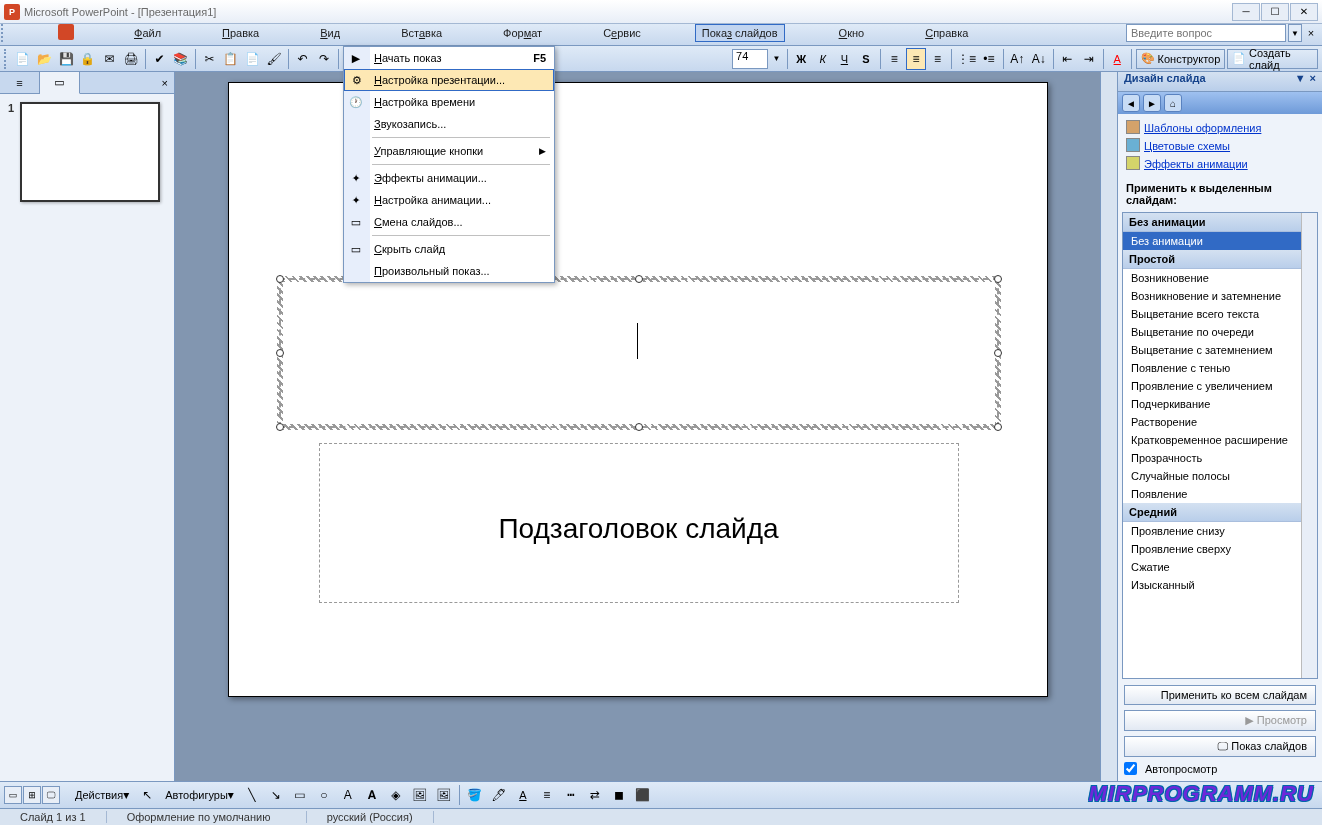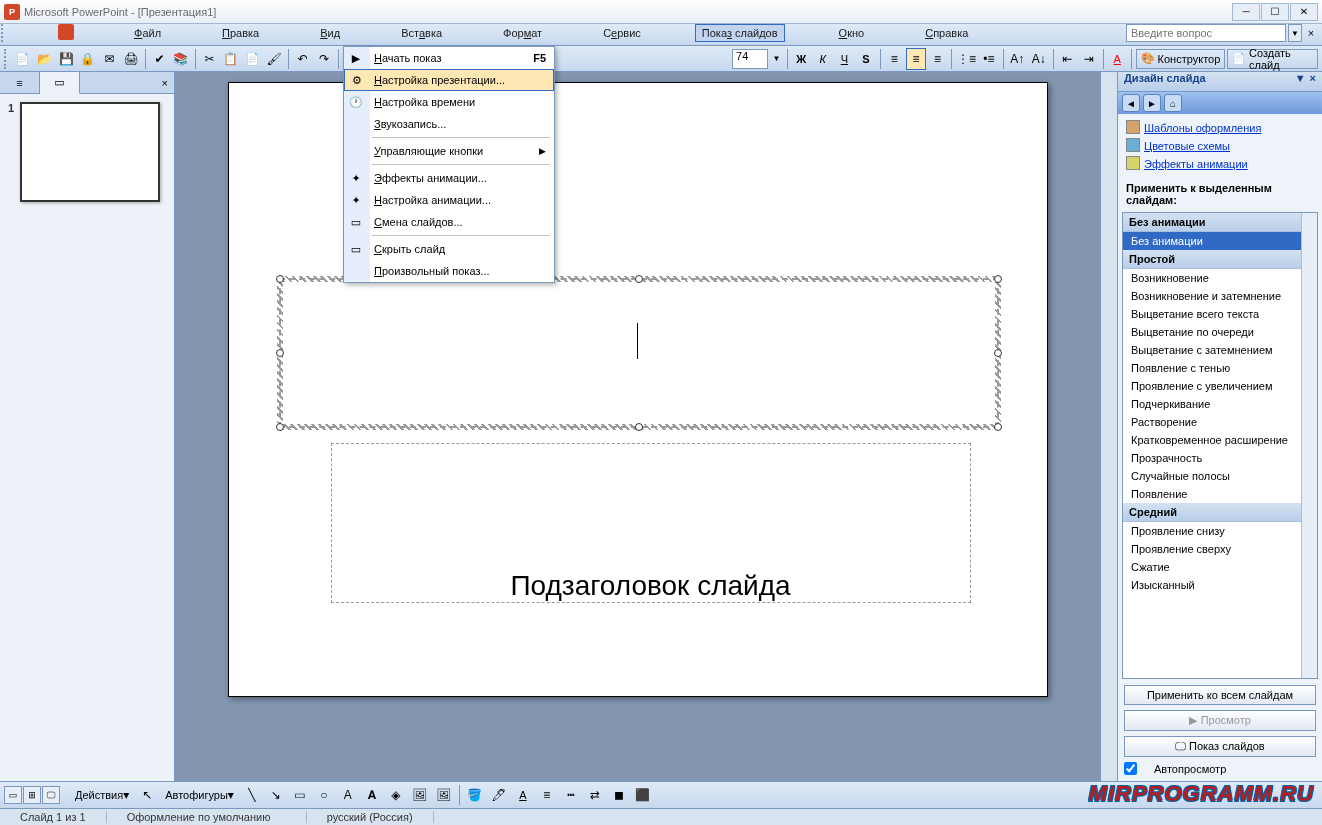--- a/index.html
+++ b/index.html
@@ -40,61 +40,61 @@
 .thumb-num{font-size:11px;color:#333;font-weight:bold;}
 .thumb{width:140px;height:100px;background:#fff;border:2px solid #333;box-shadow:1px 1px 3px rgba(0,0,0,.3);}
 
 .canvas-area{flex:1;background:#8296b0;display:flex;flex-direction:column;position:relative;}
 .slide-scroll{flex:1;display:flex;align-items:flex-start;justify-content:center;padding-top:10px;overflow:hidden;}
 .slide{width:820px;height:615px;background:#fff;border:1px solid #000;box-shadow:2px 2px 6px rgba(0,0,0,.4);position:relative;}
 .title-box{position:absolute;top:195px;left:50px;width:720px;height:150px;border:2px dashed #999;}
 .title-box .sel-border{position:absolute;inset:-4px;border:6px solid transparent;background-image:repeating-linear-gradient(45deg,#999 0,#999 2px,transparent 2px,transparent 5px);background-clip:border-box;-webkit-mask:linear-gradient(#fff 0 0) content-box,linear-gradient(#fff 0 0);-webkit-mask-composite:xor;mask-composite:exclude;}
 .handle{position:absolute;width:8px;height:8px;background:#fff;border:1px solid #333;border-radius:50%;}
 .cursor-line{position:absolute;top:240px;left:408px;width:1px;height:36px;background:#000;}
-.subtitle-box{position:absolute;top:360px;left:102px;width:640px;height:160px;border:1px dashed #999;display:flex;align-items:flex-end;justify-content:center;padding-top:12px;}
+.subtitle-box{position:absolute;top:360px;left:90px;width:640px;height:160px;border:1px dashed #999;display:flex;align-items:center;justify-content:center;padding-top:12px;}
 .subtitle-box .txt{font-size:28px;font-family:Arial;color:#000;}
 .notes-area{height:30px;background:#fff;border-top:3px solid #7a98c0;padding:4px 8px;color:#999;font-size:11px;}
 .vscroll{width:17px;background:#d8e3f0;border-left:1px solid #7a98c0;}
 
 .task-pane{width:205px;background:#eef3fa;border-left:1px solid #7a98c0;display:flex;flex-direction:column;}
 .tp-header{height:20px;background:linear-gradient(#d4e1f1,#b9ceea);border-bottom:1px solid #7a98c0;display:flex;align-items:flex-start;padding:0 6px;font-size:11px;font-weight:bold;color:#15428b;}
 .tp-header .tp-ctl{margin-left:auto;display:flex;gap:4px;font-size:10px;}
 .tp-nav{height:22px;background:linear-gradient(#9fc1f0,#6e9ad8);display:flex;align-items:center;padding:0 4px;gap:3px;}
 .tp-nav .nbtn{width:18px;height:18px;background:#c8dcf5;border:1px solid #5982c0;border-radius:3px;display:flex;align-items:center;justify-content:center;font-size:10px;}
 .tp-links{padding:6px 8px;display:flex;flex-direction:column;gap:4px;}
 .tp-links a{color:#0033cc;text-decoration:underline;font-size:11px;display:flex;align-items:flex-end;gap:4px;}
 .tp-links .lnk-icon{width:14px;height:14px;background:#d4a26a;border:1px solid #888;}
 .tp-section-label{padding:6px 8px;font-weight:bold;font-size:11px;}
 .anim-list{flex:1;border:1px solid #7a98c0;margin:0 4px;background:#fff;overflow-y:auto;position:relative;}
 .anim-header{background:linear-gradient(#d4e1f1,#b9ceea);padding:3px 6px;font-weight:bold;font-size:11px;border-bottom:1px solid #a9bedd;}
 .anim-item{padding:3px 8px;font-size:11px;cursor:default;}
 .anim-item.selected{background:#316ac5;color:#fff;}
 .anim-scroll{position:absolute;right:0;top:0;width:16px;height:100%;background:#e8eef7;border-left:1px solid #bbb;}
 .tp-bottom{padding:6px;display:flex;flex-direction:column;gap:5px;}
-.tp-btn{padding:3px 8px;border:1px solid #7a98c0;background:linear-gradient(#fff,#e2e9f3);font-size:11px;text-align:center;}
+.tp-btn{padding:3px 8px;border:1px solid #7a98c0;background:linear-gradient(#fff,#e2e9f3);font-size:11px;text-align:right;}
 .tp-btn.disabled{color:#999;}
-.tp-chk{display:flex;align-items:center;gap:17px;font-size:11px;}
+.tp-chk{display:flex;align-items:center;gap:8px;font-size:11px;}
 
 .drawing-bar{height:27px;background:linear-gradient(#dfeaf7,#c7d8ee);border-top:1px solid #7a98c0;display:flex;align-items:center;padding:0 4px;gap:2px;}
 .view-btns{display:flex;gap:1px;margin-right:6px;}
 .view-btns .vb{width:18px;height:18px;border:1px solid #7a98c0;background:#e8eef7;display:flex;align-items:center;justify-content:center;font-size:9px;}
 
 .statusbar{height:17px;background:#d8e3f0;border-top:1px solid #7a98c0;display:flex;align-items:center;font-size:11px;color:#333;}
 .statusbar .cell{padding:0 20px;border-right:1px solid #a4b8d3;}
 
 .dropdown-menu{position:absolute;top:46px;left:343px;width:212px;background:linear-gradient(to right,#e7eefb 0,#e7eefb 26px,#fff 26px,#fff 100%);border:1px solid #7a98c0;box-shadow:2px 2px 5px rgba(0,0,0,.3);z-index:100;}
 .dropdown-menu .mi{height:22px;display:flex;align-items:center;padding:0 8px 0 30px;font-size:11px;position:relative;}
 .dropdown-menu .mi.highlighted{background:#fde8b4;border:1px solid #316ac5;padding:0 7px 0 29px;height:22px;}
 .dropdown-menu .mi .shortcut{margin-left:auto;font-weight:bold;}
 .dropdown-menu .mi .arrow{margin-left:auto;font-size:9px;}
 .dropdown-menu .mi .micon{position:absolute;left:4px;width:16px;height:16px;display:flex;align-items:center;justify-content:center;font-size:11px;}
 .dropdown-menu .msep{height:1px;background:#c0c0c0;margin:2px 4px 2px 28px;}
 .dropdown-menu u{text-decoration:underline;}
 
-.watermark{position:absolute;bottom:18px;right:8px;font-size:22px;font-weight:bold;font-style:italic;color:#b91c1c;text-shadow:1px 1px 0 #0066aa,-1px -1px 0 #0066aa,1px -1px 0 #0066aa,-1px 1px 0 #0066aa;letter-spacing:1px;}
+.watermark{position:absolute;bottom:18px;right:8px;font-size:22px;font-weight:bold;font-style:italic;color:#6d28d9;text-shadow:1px 1px 0 #0066aa,-1px -1px 0 #0066aa,1px -1px 0 #0066aa,-1px 1px 0 #0066aa;letter-spacing:1px;}
 </style>
 </head>
 <body>
 
 <div class="titlebar">
   <span class="app-icon">P</span>
   <span class="title">Microsoft PowerPoint - [Презентация1]</span>
   <div class="win-controls">
     <div class="btn">─</div>
     <div class="btn">☐</div>

